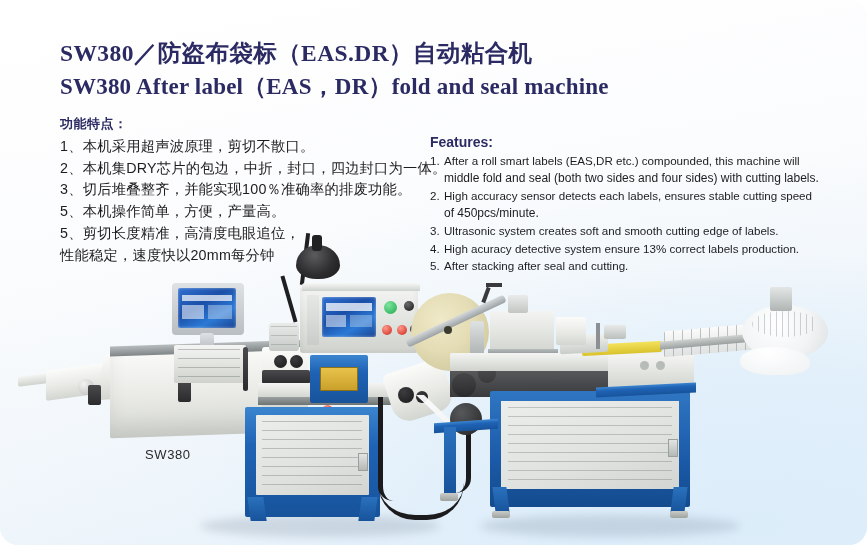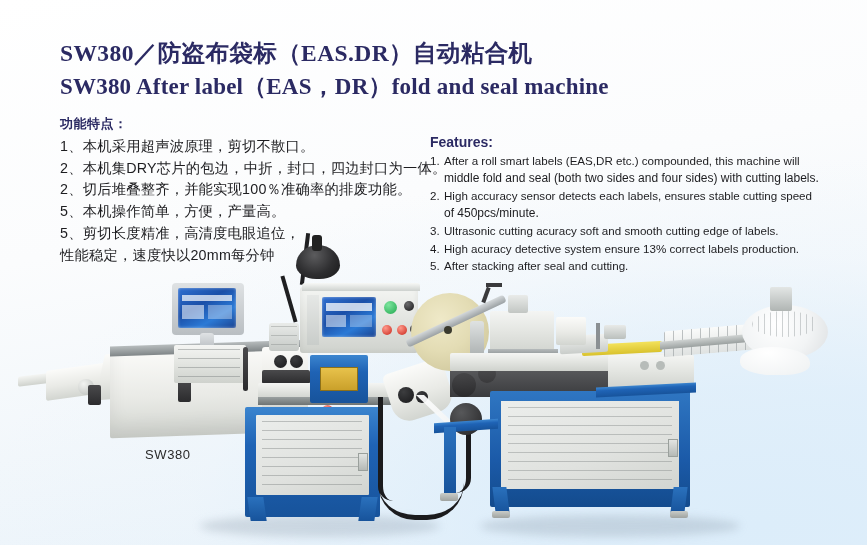--- a/index.html
+++ b/index.html
@@ -6,20 +6,21 @@
   body{
     width:867px;height:545px;overflow:hidden;
     font-family:"Liberation Sans","DejaVu Sans",sans-serif;
     background:#ffffff;
   }
   #page{
     position:relative;width:867px;height:545px;overflow:hidden;
     background:
       radial-gradient(120% 90% at 88% 96%, #dcedfa 0%, rgba(220,237,250,0.75) 28%, rgba(233,243,251,0.25) 55%, rgba(255,255,255,0) 75%),
       linear-gradient(170deg,#ffffff 0%,#fbfcfd 38%,#f2f7fb 66%,#e6f1fa 100%);
+    border-radius: 18px;
   }
 
   
   .title-block{position:absolute;left:60px;top:40px;width:700px;}
   .title-cn{
     font-family:"Liberation Serif","DejaVu Serif",serif;
     font-weight:bold;font-size:23.5px;color:#2b2a63;
     letter-spacing:.4px;line-height:1.18;white-space:nowrap;
   }
   .title-en{
@@ -112,21 +113,21 @@
 
   <div class="title-block">
     <div class="title-cn">SW380／防盗布袋标（EAS.DR）自动粘合机</div>
     <div class="title-en">SW380 After label（EAS，DR）fold and seal machine</div>
   </div>
 
   <div class="feat-cn">
     <div class="head">功能特点：</div>
     <div class="line">1、本机采用超声波原理，剪切不散口。</div>
     <div class="line">2、本机集DRY芯片的包边，中折，封口，四边封口为一体。</div>
-    <div class="line">2、切后堆叠整齐，并能实现100％准确率的排废功能。</div>
+    <div class="line">3、切后堆叠整齐，并能实现100％准确率的排废功能。</div>
     <div class="line">5、本机操作简单，方便，产量高。</div>
     <div class="line">5、剪切长度精准，高清度电眼追位，</div>
     <div class="line">性能稳定，速度快以20mm每分钟</div>
   </div>
 
   <div class="feat-en">
     <div class="head">Features:</div>
 
     <div class="row">
       <span class="num">1.</span>
@@ -135,21 +136,21 @@
     <div class="cont">middle fold and seal (both two sides and four sides) with cutting labels.</div>
 
     <div class="row">
       <span class="num">2.</span>
       <span class="txt">High accuracy sensor detects each labels, ensures stable cutting speed</span>
     </div>
     <div class="cont">of 450pcs/minute.</div>
 
     <div class="row">
       <span class="num">3.</span>
-      <span class="txt">Ultrasonic cutting acuracy soft and smooth cutting edge of labels.</span>
+      <span class="txt">Ultrasonic system creates soft and smooth cutting edge of labels.</span>
     </div>
 
     <div class="row">
       <span class="num">4.</span>
       <span class="txt">High acuracy detective system ensure 13% correct labels production.</span>
     </div>
 
     <div class="row">
       <span class="num">5.</span>
       <span class="txt">After stacking after seal and cutting.</span>

